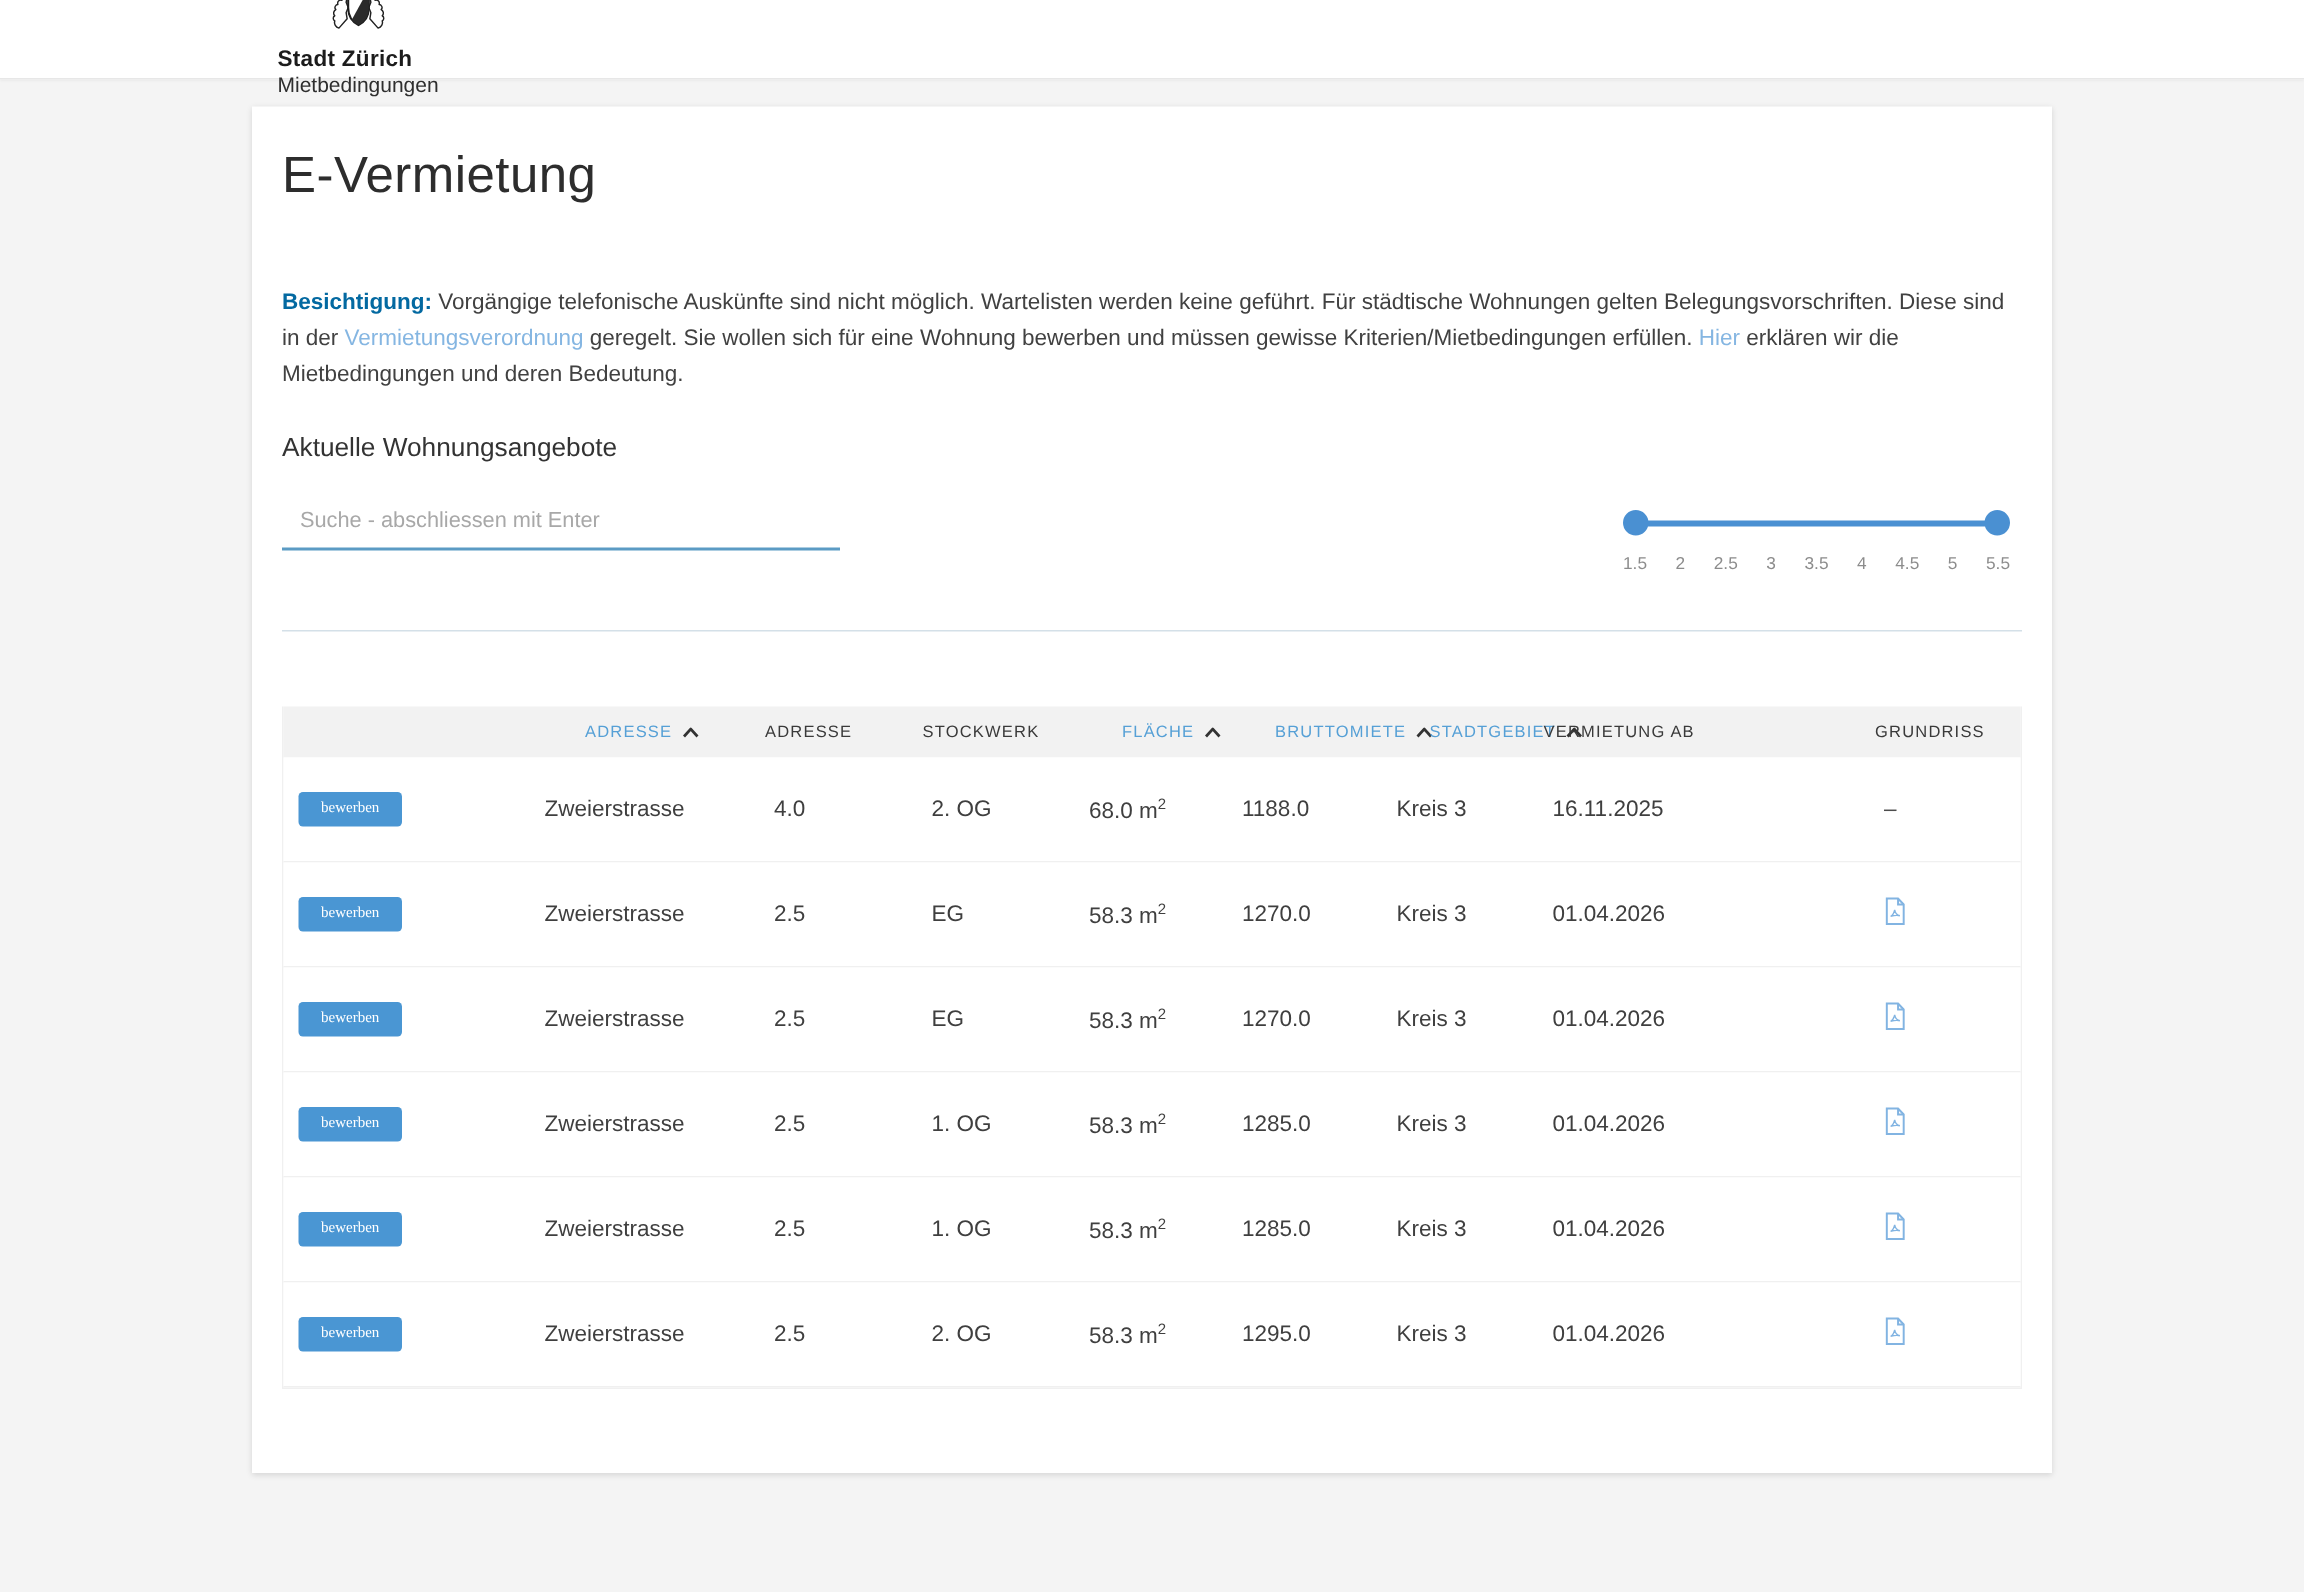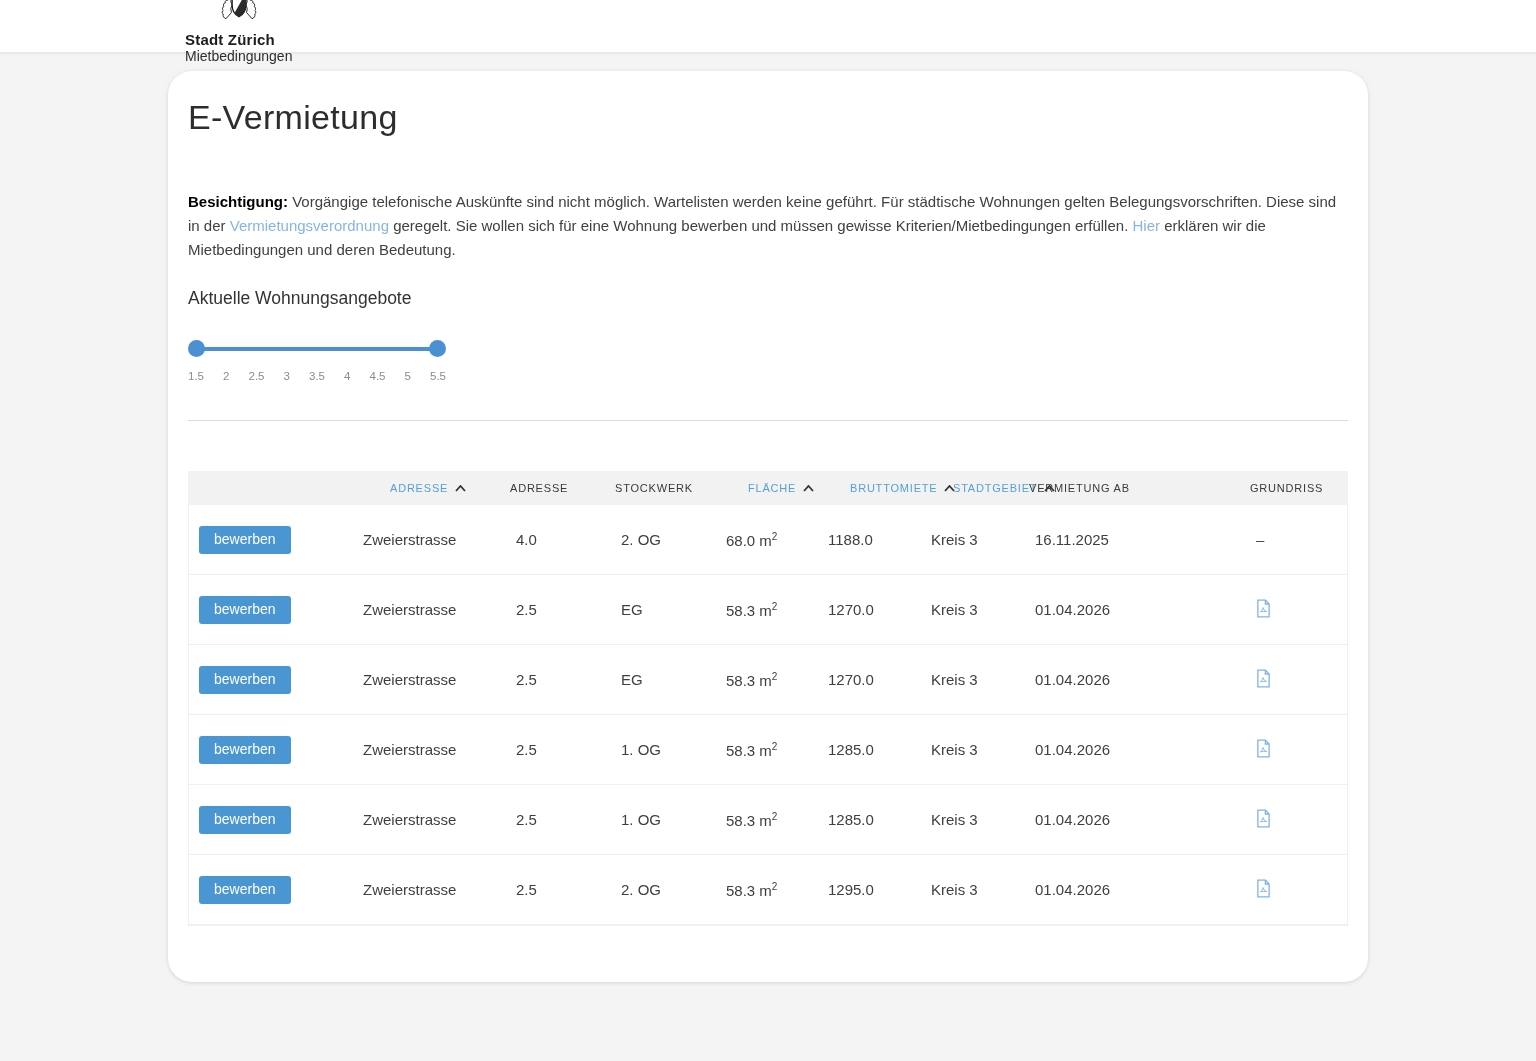--- a/index.html
+++ b/index.html
@@ -22,32 +22,31 @@
   .logo-text { line-height: 1.1; padding-top: 1px; }
   .logo-title { font-size: 15px; font-weight: bold; color: #1c1c1c; letter-spacing: 0.2px; }
   .logo-subtitle { font-size: 14px; color: #2e2e2e; }
   
   .card {
     width: 1200px; margin: 18px 0 0 168px;
     background: #fff;
     box-shadow: 0 1px 4px rgba(0,0,0,0.13);
     padding: 0 20px 27px 20px;
     min-height: 911px;
-    border-radius: 24px;
   }
   h1.page-title {
     margin: 0; padding-top: 27px;
     font-size: 34px; font-weight: 300; color: #2d2d2d;
     letter-spacing: 0.3px;
   }
   .intro {
     margin: 53px 0 0 0; width: 1160px;
     font-size: 15px; line-height: 24px; color: #414141;
   }
-  .intro b { color: #000000; }
+  .intro b { color: #0369a1; }
   a.link { color: #85b6e2; text-decoration: none; cursor: pointer; }
   .info-line { margin: 48px 0 0 0; font-size: 15px; color: #414141; }
   h2.section-subtitle {
     margin: 26px 0 0 0;
     font-size: 17.5px; font-weight: 400; color: #333;
   }
   
   .controls { margin-top: 21px; display: flex; justify-content: space-between; align-items: flex-start; }
   .search-input {
     width: 372px; padding: 9px 12px 10px 12px;
@@ -88,21 +87,21 @@
   }
   .th { display: flex; align-items: center; gap: 7px; padding-left: 3px; cursor: pointer; }
   .th.sorted { color: #56a0d6; margin-left: 28px; }
   .sort-icon { display: inline-flex; margin-top: 1px; }
   .trow { height: 70px; border-bottom: 1px solid #f0f0f0; font-size: 15px; color: #3f3f3f; background: #fff; }
   .cell { padding-left: 9px; }
   .cell.c-action { padding-left: 10px; }
   .cell.c-adresse { padding-left: 4px; }
   .btn {
     background: #4a96d3; color: #fff; border: none; border-radius: 3px;
-    font-size: 14px; font-family: Liberation Sans, sans-serif; padding: 5px 15px 7px 15px;
+    font-size: 10px; font-family: Liberation Serif, serif; padding: 5px 15px 7px 15px;
     cursor: pointer;
   }
   sup.sq { font-size: 10px; }
   .dash { color: #4c4c4c; }
   .pdf-link { display: inline-block; cursor: pointer; line-height: 0; }
 </style>
 </head>
 <body>
 
 <header class="topbar">
@@ -129,20 +128,21 @@
 
 <main class="card">
   <h1 class="page-title">E-Vermietung</h1>
 
   <p class="intro"><b>Besichtigung:</b><span> Vorgängige telefonische Auskünfte sind nicht möglich. Wartelisten werden keine geführt. Für städtische Wohnungen gelten Belegungsvorschriften. Diese sind in der </span><a class="link">Vermietungsverordnung</a><span> geregelt. Sie wollen sich für eine Wohnung bewerben und müssen gewisse Kriterien/Mietbedingungen erfüllen. </span><a class="link">Hier</a><span> erklären wir die Mietbedingungen und deren Bedeutung.</span></p>
 
 
   <h2 class="section-subtitle">Aktuelle Wohnungsangebote</h2>
 
   <div class="controls">
+    <input class="search-input" type="text" placeholder="Suche - abschliessen mit Enter" style="">
     <div class="slider">
       <div class="slider-track"></div>
       <div class="slider-handle min"></div>
       <div class="slider-handle max"></div>
       <div class="slider-ticks" id="slider-ticks">
           <span>1.5</span>
           <span>2</span>
           <span>2.5</span>
           <span>3</span>
           <span>3.5</span>

